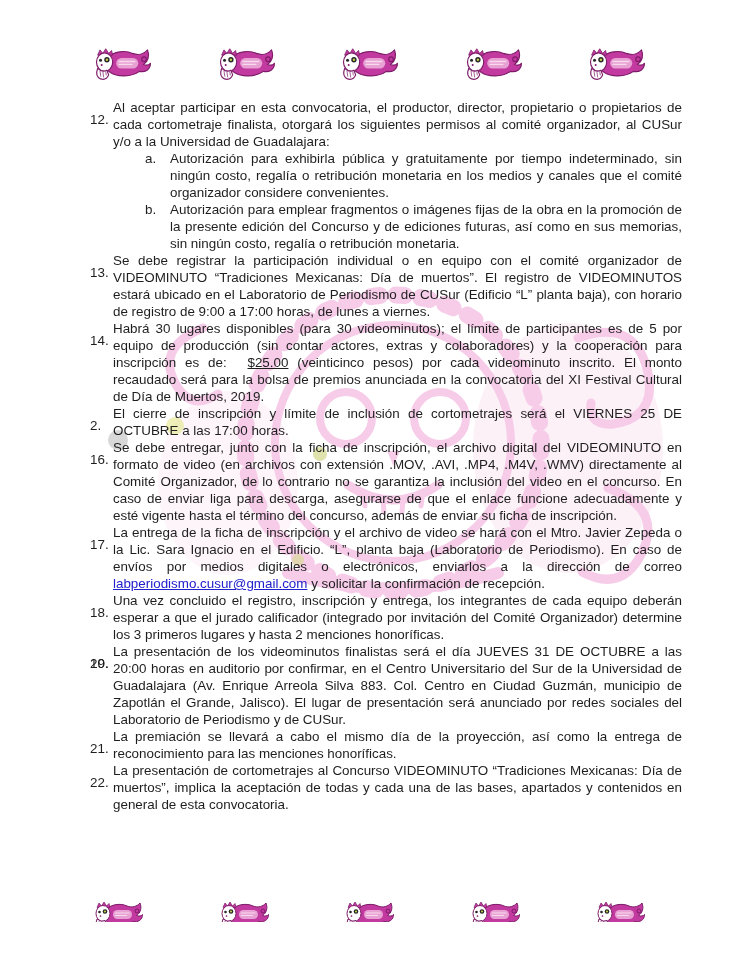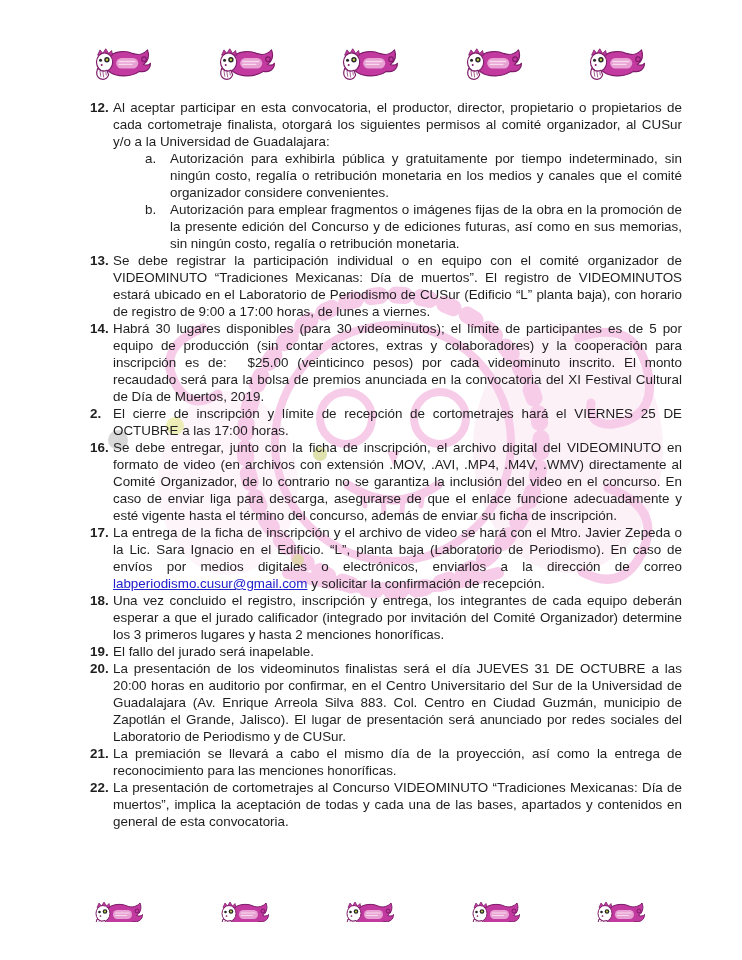--- a/index.html
+++ b/index.html
@@ -30,25 +30,25 @@
     z-index:0;pointer-events:none;opacity:.55;
   }
 
   
   .terms{
     position:absolute;left:90px;right:60px;top:99px;z-index:1;
     font-size:13.4px;line-height:17px;
     text-align:justify;
   }
   .item{position:relative;padding-left:23px;}
-  .item .num{position:absolute;left:0;top:0;font-weight:bold;}
+  .item .num{position:absolute;left:0;top:12px;}
   .subitem{position:relative;margin-left:55px;padding-left:25px;}
   .subitem .marker{position:absolute;left:0;top:0;}
   .b{font-weight:normal;}
-  .u{margin-left:12px;}
+  .u{text-decoration:underline;margin-left:12px;}
   a.link{color:var(--link,#2020cc);cursor:pointer;}
 </style>
 </head>
 <body>
 
 <div class="page">
 
   <svg class="watermark" viewBox="0 0 562 362" xmlns="http://www.w3.org/2000/svg" aria-hidden="true">
     <ellipse cx="460" cy="180" rx="95" ry="125" fill="var(--watermark-fill)" opacity="0.40"></ellipse>
     <ellipse cx="120" cy="215" rx="70" ry="92" fill="var(--watermark-fill)" opacity="0.30"></ellipse>
@@ -182,25 +182,25 @@
     </svg>
   </span>
 </div>
 
   <div class="terms">
       <div class="item"><span class="num">12.</span><span><span>Al aceptar participar en esta convocatoria, el productor, director, propietario o propietarios de cada cortometraje finalista, otorgará los siguientes permisos al comité organizador, al CUSur y/o a la Universidad de Guadalajara:</span></span></div>
       <div class="subitem"><span class="marker">a.</span><span><span>Autorización para exhibirla pública y gratuitamente por tiempo indeterminado, sin ningún costo, regalía o retribución monetaria en los medios y canales que el comité organizador considere convenientes.</span></span></div>
       <div class="subitem"><span class="marker">b.</span><span><span>Autorización para emplear fragmentos o imágenes fijas de la obra en la promoción de la presente edición del Concurso y de ediciones futuras, así como en sus memorias, sin ningún costo, regalía o retribución monetaria.</span></span></div>
       <div class="item"><span class="num">13.</span><span><span>Se debe registrar la participación individual o en equipo con el comité organizador de </span><span class="b">VIDEOMINUTO “Tradiciones Mexicanas: Día de muertos”</span><span>. El registro de VIDEOMINUTOS estará ubicado en el Laboratorio de Periodismo de CUSur (Edificio “L” planta baja), con horario de registro de 9:00 a 17:00 horas, de lunes a viernes.</span></span></div>
       <div class="item"><span class="num">14.</span><span><span>Habrá 30 lugares disponibles (para 30 videominutos); el límite de participantes es de 5 por equipo de producción (sin contar actores, extras y colaboradores) y la cooperación para inscripción es de: </span><span class="u">$25.00</span><span> (veinticinco pesos) por cada videominuto inscrito. El monto recaudado será para la bolsa de premios anunciada en la convocatoria del XI Festival Cultural de Día de Muertos, 2019.</span></span></div>
-      <div class="item"><span class="num">2.</span><span><span>El cierre de inscripción y límite de recepción de cortometrajes hará el </span><span class="b">VIERNES 25 DE OCTUBRE a las 17:00 horas</span><span>.</span></span></div>
+      <div class="item"><span class="num">2.</span><span><span>El cierre de inscripción y límite de inclusión de cortometrajes será el </span><span class="b">VIERNES 25 DE OCTUBRE a las 17:00 horas</span><span>.</span></span></div>
       <div class="item"><span class="num">16.</span><span><span>Se debe entregar, junto con la ficha de inscripción, el archivo digital del VIDEOMINUTO en formato de video (en archivos con extensión .MOV, .AVI, .MP4, .M4V, .WMV) directamente al Comité Organizador, de lo contrario no se garantiza la inclusión del video en el concurso. En caso de enviar liga para descarga, asegurarse de que el enlace funcione adecuadamente y esté vigente hasta el término del concurso, además de enviar su ficha de inscripción.</span></span></div>
       <div class="item"><span class="num">17.</span><span><span>La entrega de la ficha de inscripción y el archivo de video se hará con el Mtro. Javier Zepeda o la Lic. Sara Ignacio en el Edificio. “L”, planta baja (Laboratorio de Periodismo). En caso de envíos por medios digitales o electrónicos, enviarlos a la dirección de correo </span><a class="link" href="#">labperiodismo.cusur@gmail.com</a><span> y solicitar la confirmación de recepción.</span></span></div>
       <div class="item"><span class="num">18.</span><span><span>Una vez concluido el registro, inscripción y entrega, los integrantes de cada equipo deberán esperar a que el jurado calificador (integrado por invitación del Comité Organizador) determine los 3 primeros lugares y hasta 2 menciones honoríficas.</span></span></div>
-      <div class="item"><span class="num">19.</span><span><span>El fallo del jurado será inapelable.</span></span></div>
+      <div class="item"><span class="num">19.</span></div>
       <div class="item"><span class="num">20.</span><span><span>La presentación de los videominutos finalistas será el día </span><span class="b">JUEVES 31 DE OCTUBRE</span><span> a las </span><span class="b">20:00</span><span> horas en auditorio por confirmar, en el Centro Universitario del Sur de la Universidad de Guadalajara (Av. Enrique Arreola Silva 883. Col. Centro en Ciudad Guzmán, municipio de Zapotlán el Grande, Jalisco). El lugar de presentación será anunciado por redes sociales del Laboratorio de Periodismo y de CUSur.</span></span></div>
       <div class="item"><span class="num">21.</span><span><span>La premiación se llevará a cabo el mismo día de la proyección, así como la entrega de reconocimiento para las menciones honoríficas.</span></span></div>
       <div class="item"><span class="num">22.</span><span><span>La presentación de cortometrajes al Concurso </span><span class="b">VIDEOMINUTO “Tradiciones Mexicanas: Día de muertos”</span><span>, implica la aceptación de todas y cada una de las bases, apartados y contenidos en general de esta convocatoria.</span></span></div>
     </div>
 
   <div class="deco-row bottom">
   <span class="deco-icon">
     <svg viewBox="0 0 100 64" xmlns="http://www.w3.org/2000/svg" aria-hidden="true">
 
       <path d="M24 20 C36 8 56 6 68 12 C78 16 88 13 94 6 C98 16 95 26 87 31 C92 33 97 32 99 29 C99 40 90 45 80 43 C66 53 42 53 30 45 C20 38 18 28 24 20 Z" fill="var(--accent)" stroke="var(--accent-dark)" stroke-width="2" stroke-linejoin="round"></path>

